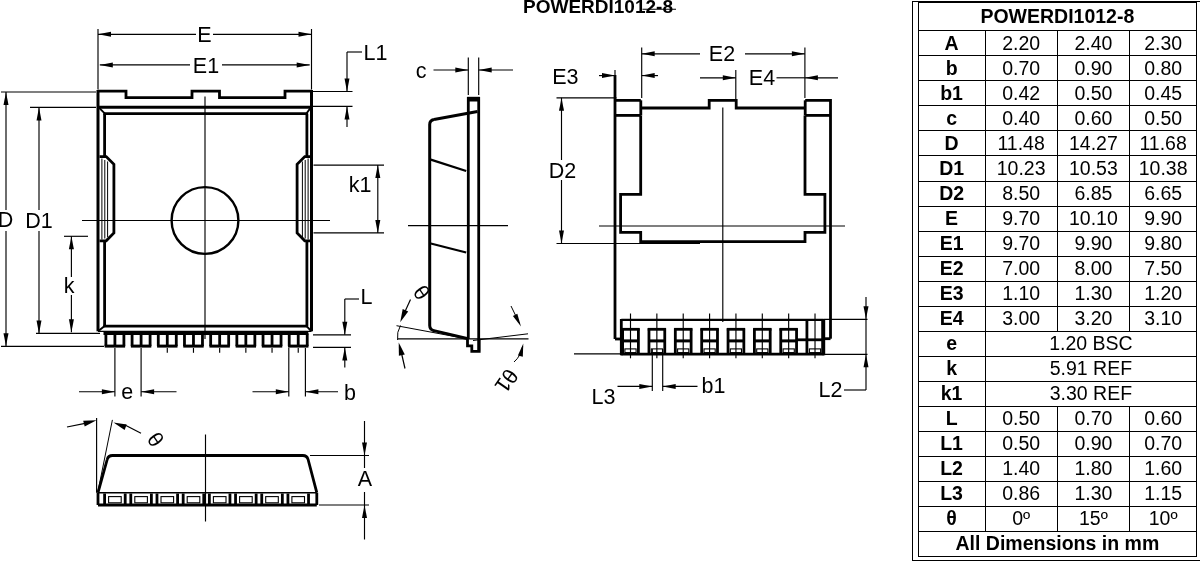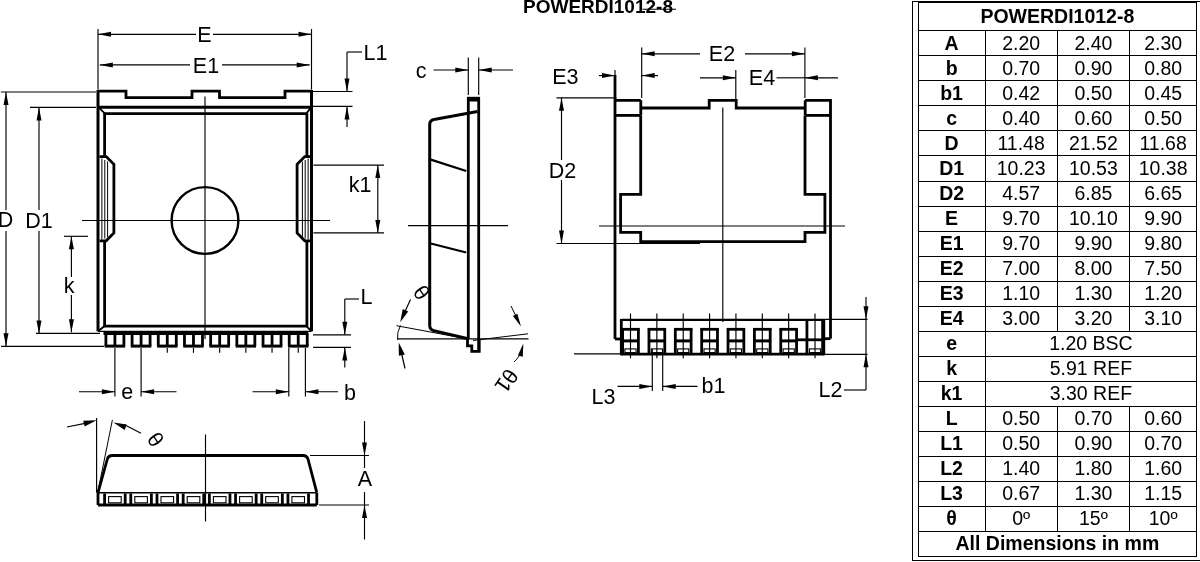--- a/index.html
+++ b/index.html
@@ -492,32 +492,32 @@
           </tr>
 <tr>
             <td class="d">c</td>
             <td class="v">0.40</td>
             <td class="v">0.60</td>
             <td class="v">0.50</td>
           </tr>
 <tr>
             <td class="d">D</td>
             <td class="v">11.48</td>
-            <td class="v">21.52</td>
+            <td class="v">14.27</td>
             <td class="v">11.68</td>
           </tr>
 <tr>
             <td class="d">D1</td>
             <td class="v">10.23</td>
             <td class="v">10.53</td>
             <td class="v">10.38</td>
           </tr>
 <tr>
             <td class="d">D2</td>
-            <td class="v">4.57</td>
+            <td class="v">8.50</td>
             <td class="v">6.85</td>
             <td class="v">6.65</td>
           </tr>
 <tr>
             <td class="d">E</td>
             <td class="v">9.70</td>
             <td class="v">10.10</td>
             <td class="v">9.90</td>
           </tr>
 <tr>
@@ -569,21 +569,21 @@
             <td class="v">0.70</td>
           </tr>
 <tr>
             <td class="d">L2</td>
             <td class="v">1.40</td>
             <td class="v">1.80</td>
             <td class="v">1.60</td>
           </tr>
 <tr>
             <td class="d">L3</td>
-            <td class="v">0.67</td>
+            <td class="v">0.86</td>
             <td class="v">1.30</td>
             <td class="v">1.15</td>
           </tr>
 <tr>
             <td class="d">θ</td>
             <td class="v">0º</td>
             <td class="v">15º</td>
             <td class="v">10º</td>
           </tr>
 <tr class="ft">

